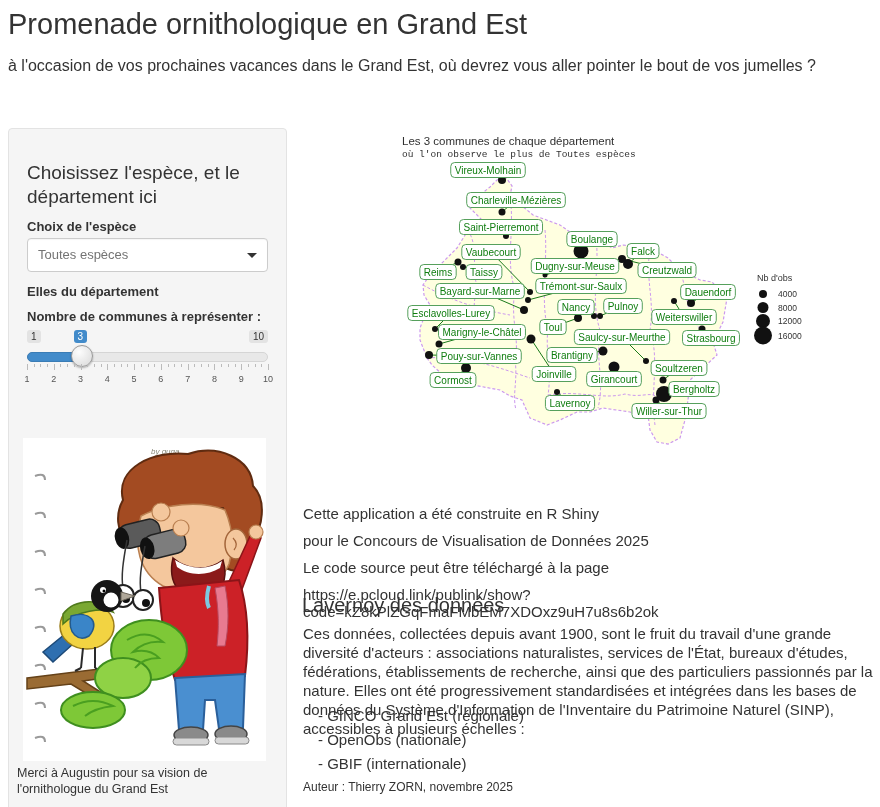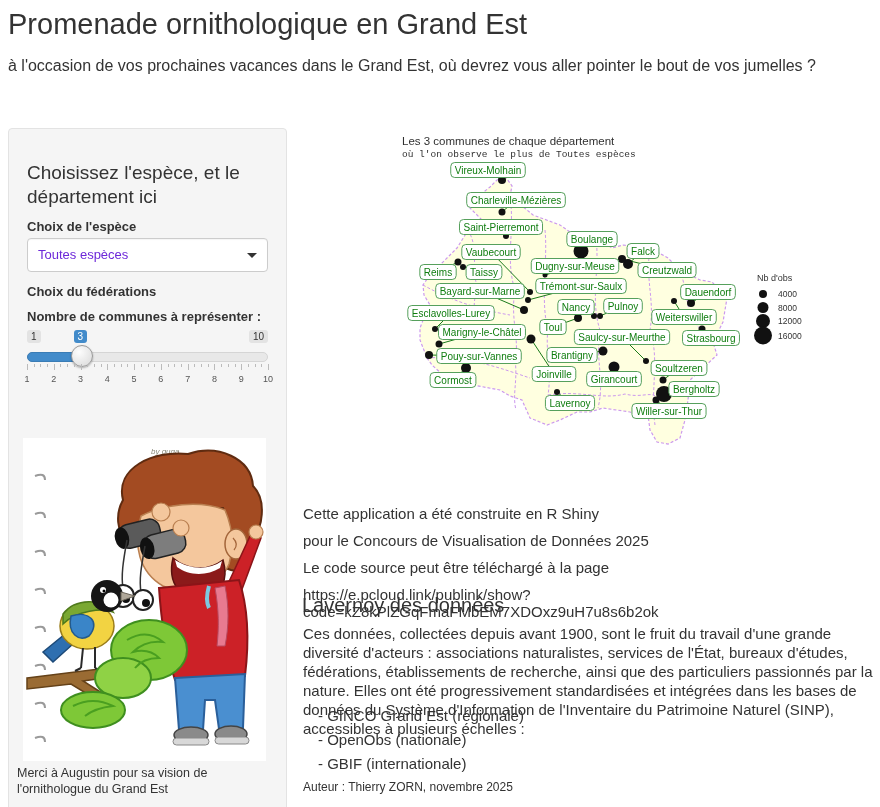--- a/index.html
+++ b/index.html
@@ -9,21 +9,21 @@
   
   .h1{position:absolute;left:8px;top:8px;font-size:29px;font-weight:500;color:#333;}
   .subtitle{position:absolute;left:8px;top:55px;width:845px;font-size:16px;line-height:22px;color:#333;}
 
   
   .sidebar{position:absolute;left:8px;top:128px;width:279px;height:700px;background:#f5f5f5;
            border:1px solid #e3e3e3;border-radius:4px;box-sizing:border-box;padding:14px 12px;}
   .sidebar h3{font-size:19px;font-weight:400;color:#333;margin:18px 6px 10px 6px;line-height:24px;}
   .ctl-label{font-size:13px;font-weight:bold;color:#333;margin:10px 6px 4px 6px;}
   .select{position:relative;margin:4px 6px 12px 6px;height:32px;background:#fff;border:1px solid #ccc;
-          border-radius:4px;font-size:13px;line-height:32px;padding:0 24px 0 10px;color:#6d28d9;cursor:pointer;
+          border-radius:4px;font-size:13px;line-height:32px;padding:0 24px 0 10px;color:#737373;cursor:pointer;
           box-shadow:inset 0 1px 1px rgba(0,0,0,.04);}
   .select .caret{position:absolute;right:10px;top:14px;width:0;height:0;border-left:5px solid transparent;
           border-right:5px solid transparent;border-top:5px solid #333;}
 
   
   .slider-wrap{position:relative;margin:6px 6px 0 6px;height:72px;}
   .irs-badge{position:absolute;top:0;font-size:10px;padding:1px 4px;border-radius:3px;background:#e3e3e3;color:#333;}
   .irs-badge.min{left:0;}
   .irs-badge.max{right:0;}
   .irs-badge.val{background:#428bca;color:#fff;}
@@ -63,21 +63,21 @@
 
   <div class="sidebar">
     <h3>Choisissez l'espèce, et le département ici</h3>
 
     <div class="ctl-label">Choix de l'espèce</div>
     <div class="select">
       <span>Toutes espèces</span>
       <span class="caret"></span>
     </div>
 
-    <div class="ctl-label">Choix du fédérations</div>
+    <div class="ctl-label">Elles du département</div>
 
     <div class="ctl-label">Nombre de communes à représenter :</div>
     <div class="slider-wrap">
       <span class="irs-badge min">1</span>
       <span class="irs-badge max">10</span>
       <span class="irs-badge val" style="left:calc(22.2% - 7px);">3</span>
       <div class="irs-track"></div>
       <div class="irs-fill" style="width:22.2%;"></div>
       <div class="irs-handle" style="left:calc(22.2% - 10px);"></div>
       <div class="irs-ticks">

